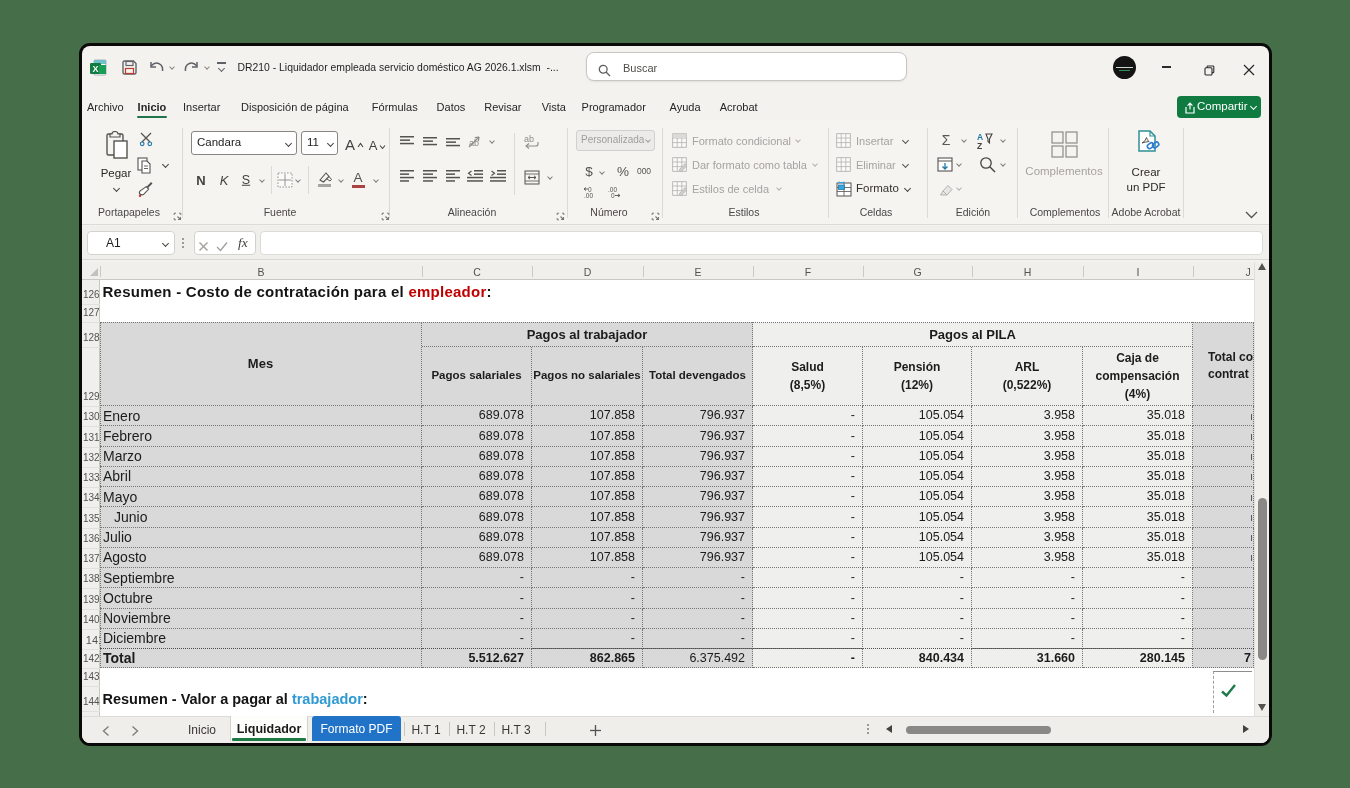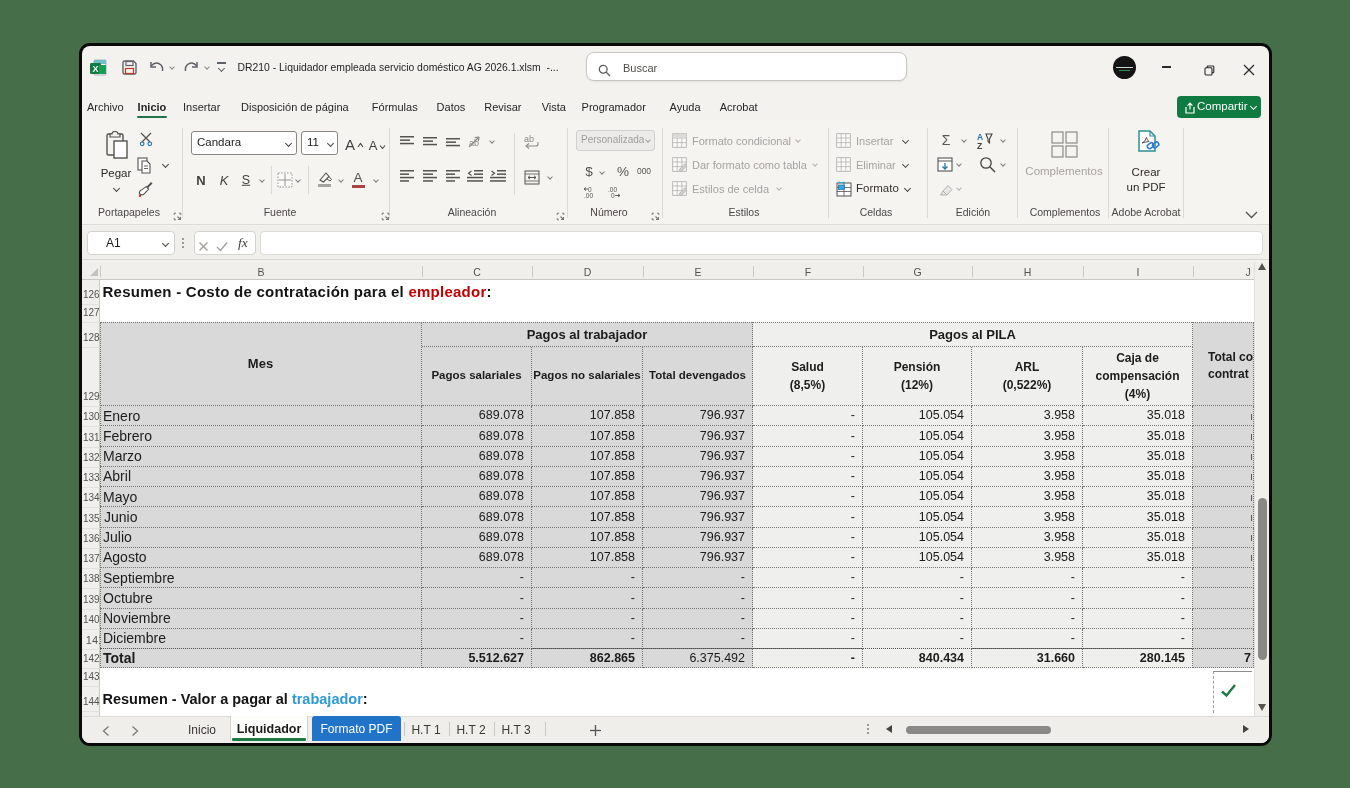--- a/index.html
+++ b/index.html
@@ -485,21 +485,21 @@
 <div style="position:absolute;left:18px;top:441.0px;width:322px;height:20.25px;background:#d9d9d9;border-right:1px dotted #767474;border-bottom:1px dotted #767474;font-size:14px;color:#1c1c1c;line-height:1;display:flex;align-items:center;white-space:nowrap;padding-left:3px;">Mayo</div>
 <div style="position:absolute;left:340px;top:441.0px;width:110px;height:20.25px;background:#d9d9d9;border-right:1px dotted #767474;border-bottom:1px dotted #767474;font-size:12.5px;color:#1c1c1c;line-height:1;display:flex;align-items:center;white-space:nowrap;justify-content:flex-end;padding-right:7px;">689.078</div>
 <div style="position:absolute;left:450px;top:441.0px;width:111px;height:20.25px;background:#d9d9d9;border-right:1px dotted #767474;border-bottom:1px dotted #767474;font-size:12.5px;color:#1c1c1c;line-height:1;display:flex;align-items:center;white-space:nowrap;justify-content:flex-end;padding-right:7px;">107.858</div>
 <div style="position:absolute;left:561px;top:441.0px;width:110px;height:20.25px;background:#d9d9d9;border-right:1px dotted #767474;border-bottom:1px dotted #767474;font-size:12.5px;color:#1c1c1c;line-height:1;display:flex;align-items:center;white-space:nowrap;justify-content:flex-end;padding-right:7px;">796.937</div>
 <div style="position:absolute;left:671px;top:441.0px;width:110px;height:20.25px;background:#efefee;border-right:1px dotted #767474;border-bottom:1px dotted #767474;font-size:12.5px;color:#1c1c1c;line-height:1;display:flex;align-items:center;white-space:nowrap;justify-content:flex-end;padding-right:7px;">-</div>
 <div style="position:absolute;left:781px;top:441.0px;width:109px;height:20.25px;background:#efefee;border-right:1px dotted #767474;border-bottom:1px dotted #767474;font-size:12.5px;color:#1c1c1c;line-height:1;display:flex;align-items:center;white-space:nowrap;justify-content:flex-end;padding-right:7px;">105.054</div>
 <div style="position:absolute;left:890px;top:441.0px;width:111px;height:20.25px;background:#efefee;border-right:1px dotted #767474;border-bottom:1px dotted #767474;font-size:12.5px;color:#1c1c1c;line-height:1;display:flex;align-items:center;white-space:nowrap;justify-content:flex-end;padding-right:7px;">3.958</div>
 <div style="position:absolute;left:1001px;top:441.0px;width:110px;height:20.25px;background:#efefee;border-right:1px dotted #767474;border-bottom:1px dotted #767474;font-size:12.5px;color:#1c1c1c;line-height:1;display:flex;align-items:center;white-space:nowrap;justify-content:flex-end;padding-right:7px;">35.018</div>
 <div style="position:absolute;left:1111px;top:441.0px;width:61px;height:20.25px;background:#d9d9d9;border-right:1px dotted #767474;border-bottom:1px dotted #767474;font-size:13px;color:#1c1c1c;line-height:1;display:flex;align-items:center;white-space:nowrap;padding-left:3px;"></div>
 <div style="position:absolute;left:1168.5px;top:448.5px;width:1.8px;height:6px;background:#5a5a5a"></div>
-<div style="position:absolute;left:18px;top:461.25px;width:322px;height:20.25px;background:#d9d9d9;border-right:1px dotted #767474;border-bottom:1px dotted #767474;font-size:14px;color:#1c1c1c;line-height:1;display:flex;align-items:center;white-space:nowrap;padding-left:4px;">Junio</div>
+<div style="position:absolute;left:18px;top:461.25px;width:322px;height:20.25px;background:#d9d9d9;border-right:1px dotted #767474;border-bottom:1px dotted #767474;font-size:14px;color:#1c1c1c;line-height:1;display:flex;align-items:center;white-space:nowrap;padding-left:14px;">Junio</div>
 <div style="position:absolute;left:340px;top:461.25px;width:110px;height:20.25px;background:#d9d9d9;border-right:1px dotted #767474;border-bottom:1px dotted #767474;font-size:12.5px;color:#1c1c1c;line-height:1;display:flex;align-items:center;white-space:nowrap;justify-content:flex-end;padding-right:7px;">689.078</div>
 <div style="position:absolute;left:450px;top:461.25px;width:111px;height:20.25px;background:#d9d9d9;border-right:1px dotted #767474;border-bottom:1px dotted #767474;font-size:12.5px;color:#1c1c1c;line-height:1;display:flex;align-items:center;white-space:nowrap;justify-content:flex-end;padding-right:7px;">107.858</div>
 <div style="position:absolute;left:561px;top:461.25px;width:110px;height:20.25px;background:#d9d9d9;border-right:1px dotted #767474;border-bottom:1px dotted #767474;font-size:12.5px;color:#1c1c1c;line-height:1;display:flex;align-items:center;white-space:nowrap;justify-content:flex-end;padding-right:7px;">796.937</div>
 <div style="position:absolute;left:671px;top:461.25px;width:110px;height:20.25px;background:#efefee;border-right:1px dotted #767474;border-bottom:1px dotted #767474;font-size:12.5px;color:#1c1c1c;line-height:1;display:flex;align-items:center;white-space:nowrap;justify-content:flex-end;padding-right:7px;">-</div>
 <div style="position:absolute;left:781px;top:461.25px;width:109px;height:20.25px;background:#efefee;border-right:1px dotted #767474;border-bottom:1px dotted #767474;font-size:12.5px;color:#1c1c1c;line-height:1;display:flex;align-items:center;white-space:nowrap;justify-content:flex-end;padding-right:7px;">105.054</div>
 <div style="position:absolute;left:890px;top:461.25px;width:111px;height:20.25px;background:#efefee;border-right:1px dotted #767474;border-bottom:1px dotted #767474;font-size:12.5px;color:#1c1c1c;line-height:1;display:flex;align-items:center;white-space:nowrap;justify-content:flex-end;padding-right:7px;">3.958</div>
 <div style="position:absolute;left:1001px;top:461.25px;width:110px;height:20.25px;background:#efefee;border-right:1px dotted #767474;border-bottom:1px dotted #767474;font-size:12.5px;color:#1c1c1c;line-height:1;display:flex;align-items:center;white-space:nowrap;justify-content:flex-end;padding-right:7px;">35.018</div>
 <div style="position:absolute;left:1111px;top:461.25px;width:61px;height:20.25px;background:#d9d9d9;border-right:1px dotted #767474;border-bottom:1px dotted #767474;font-size:13px;color:#1c1c1c;line-height:1;display:flex;align-items:center;white-space:nowrap;padding-left:3px;"></div>
 <div style="position:absolute;left:1168.5px;top:468.75px;width:1.8px;height:6px;background:#5a5a5a"></div>
 <div style="position:absolute;left:18px;top:481.5px;width:322px;height:20.25px;background:#d9d9d9;border-right:1px dotted #767474;border-bottom:1px dotted #767474;font-size:14px;color:#1c1c1c;line-height:1;display:flex;align-items:center;white-space:nowrap;padding-left:3px;">Julio</div>

